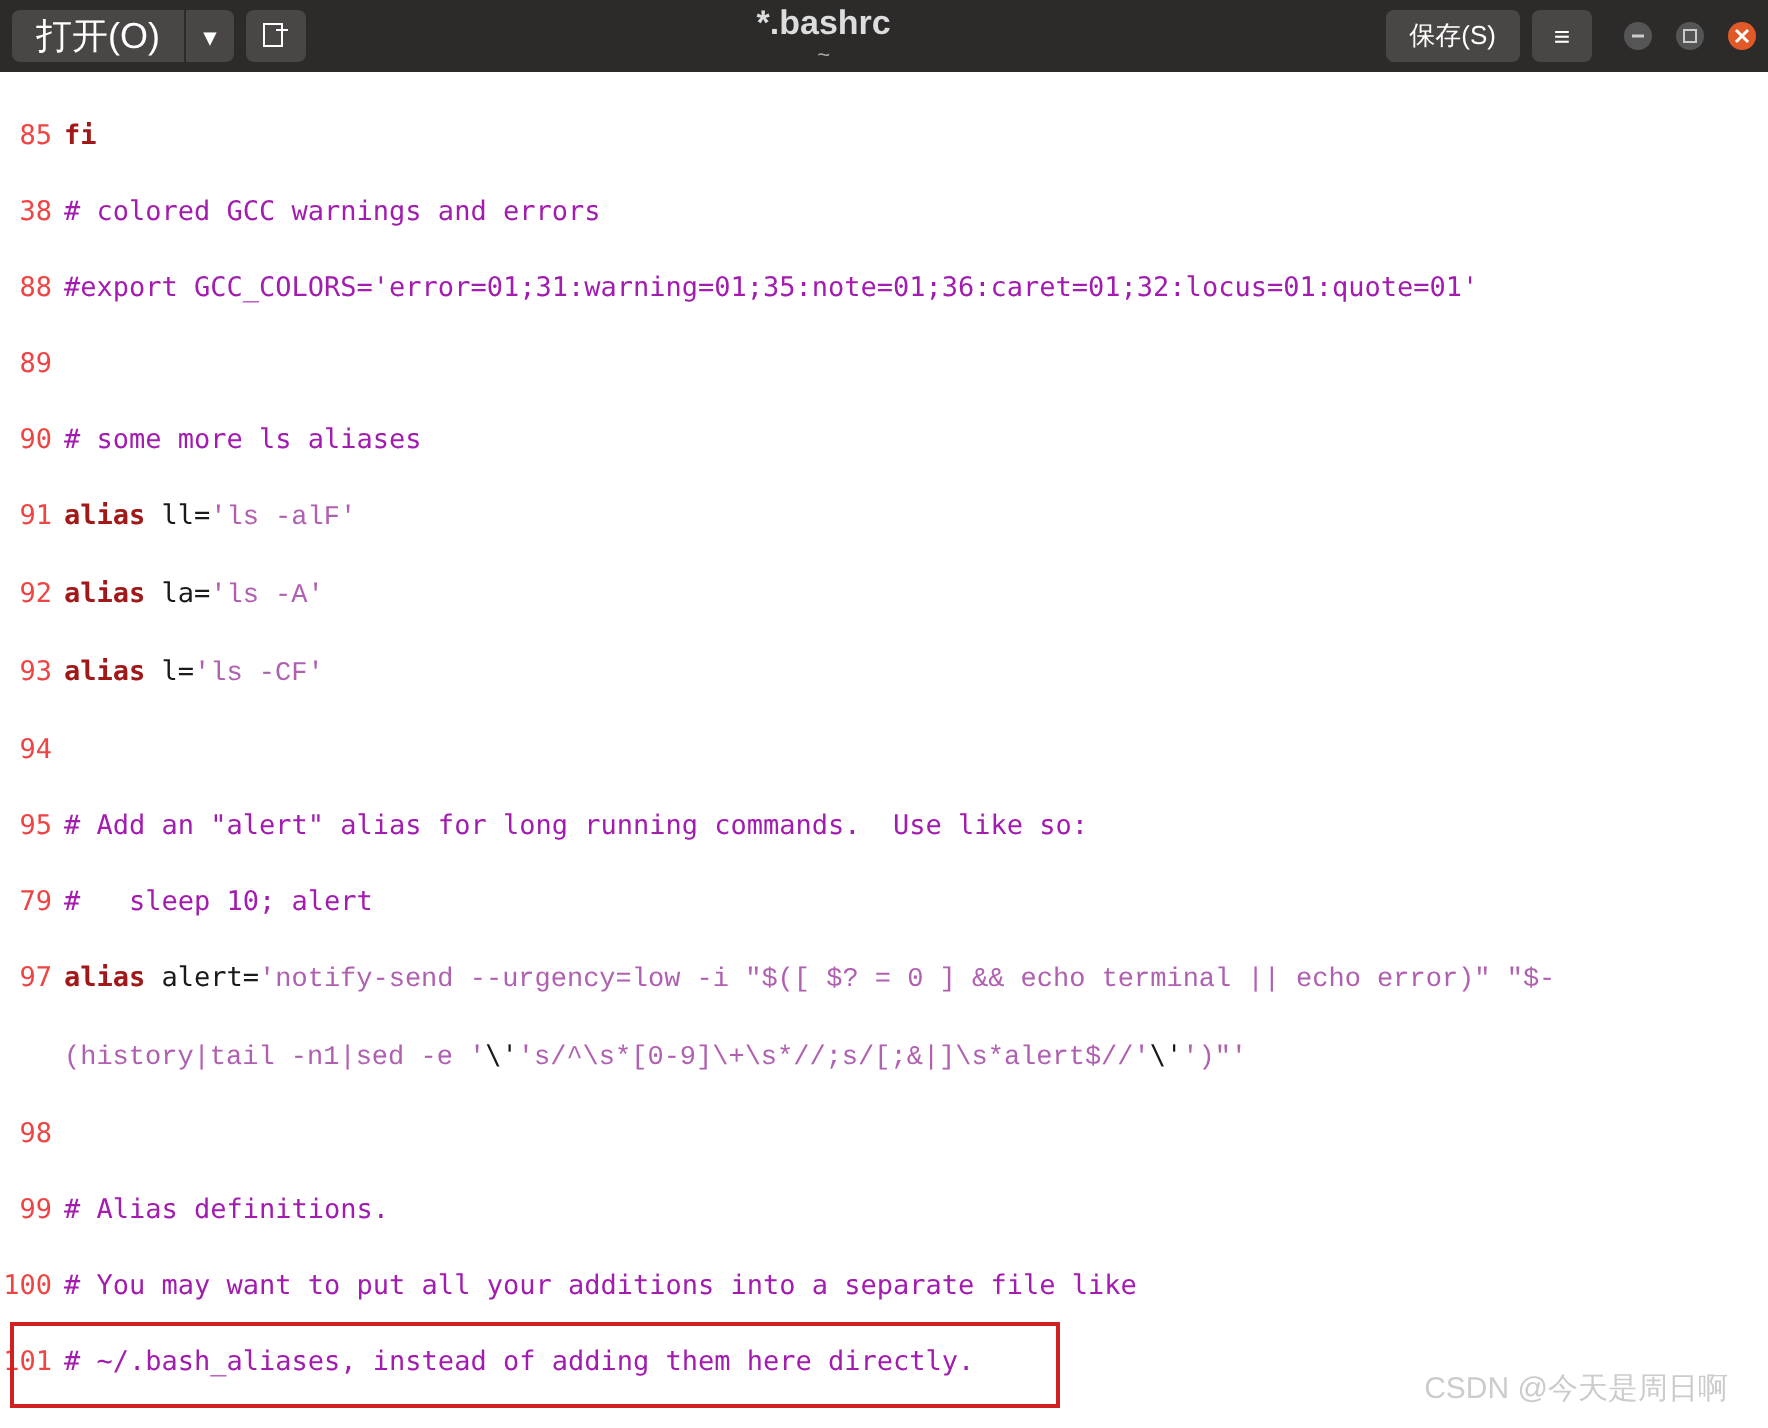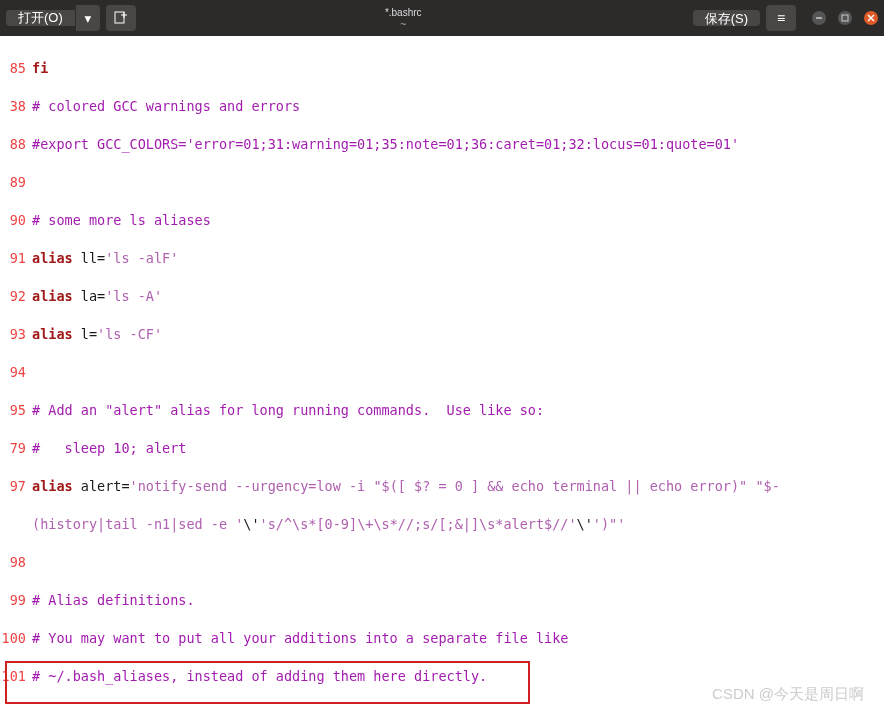--- a/index.html
+++ b/index.html
@@ -1,33 +1,33 @@
 <!DOCTYPE html>
 <html><head>
 <meta charset="utf-8">
 <style>
 * { margin:0; padding:0; box-sizing:border-box; }
 body { width:884px; height:714px; background:#ffffff; font-family:sans-serif; overflow:hidden; position:relative; }
 .titlebar { height:36px; background:#2d2a2a; display:flex; align-items:center; padding:0 6px; gap:6px; }
-.btn-open { background:#4a4645; color:#fff; border:none; height:16px; padding:0 12px; border-radius:4px 0 0 4px; font-size:13px; display:flex; align-items:center; }
+.btn-open { background:#4a4645; color:#fff; border:none; height:26px; padding:0 12px; border-radius:4px 0 0 4px; font-size:18px; display:flex; align-items:center; }
 .btn-drop { background:#4a4645; color:#fff; border:none; height:26px; width:24px; border-radius:0 4px 4px 0; display:flex; align-items:center; justify-content:center; margin-left:-5px; }
 .btn-sq { background:#4a4645; color:#fff; border:none; height:26px; width:30px; border-radius:4px; display:flex; align-items:center; justify-content:center; font-size:14px; }
 .title-c { flex:1; text-align:center; color:#ddd; }
-.title-main { font-weight:normal; font-size:10px; }
+.title-main { font-weight:bold; font-size:17px; }
 .title-sub { font-size:11px; color:#aaa; }
-.btn-save { background:#4a4645; color:#fff; border:none; height:16px; padding:0 12px; border-radius:4px; font-size:13px;margin-left:22px; }
+.btn-save { background:#4a4645; color:#fff; border:none; height:26px; padding:0 12px; border-radius:4px; font-size:13px;margin-left:22px; }
 .wc { display:flex; gap:12px; margin-left:10px; }
 .wc div { width:14px; height:14px; border-radius:50%; display:flex; align-items:center; justify-content:center; }
 .editor { font-family:"DejaVu Sans Mono",monospace; font-size:13.5px; line-height:19px; padding-top:4px; white-space:pre; position:relative; }
 .line { display:flex; }
 .gutter { width:30px; text-align:right; color:#ef4444; padding-right:4px; user-select:none; }
 .code { flex:1; padding-left:2px; }
 .kw { color:#a01818; font-weight:bold; }
 .cm { color:#a21caf; }
-.str { color:#b060b0; }
+.str { color:#b060b0;font-family:Liberation Mono, monospace; }
 .pl { color:#1a1a1a; }
 .redbox { position:absolute; border:2px solid #d02020; left:5px; top:661px; width:525px; height:43px; pointer-events:none; }
 .wm { position:absolute; right:20px; bottom:10px; color:#ccc; font-size:15px; font-family:sans-serif; pointer-events:none; }
 </style>
 </head>
 <body>
 
 <div class="titlebar">
   <button class="btn-open">打开(O)</button>
   <button class="btn-drop">▾</button>

